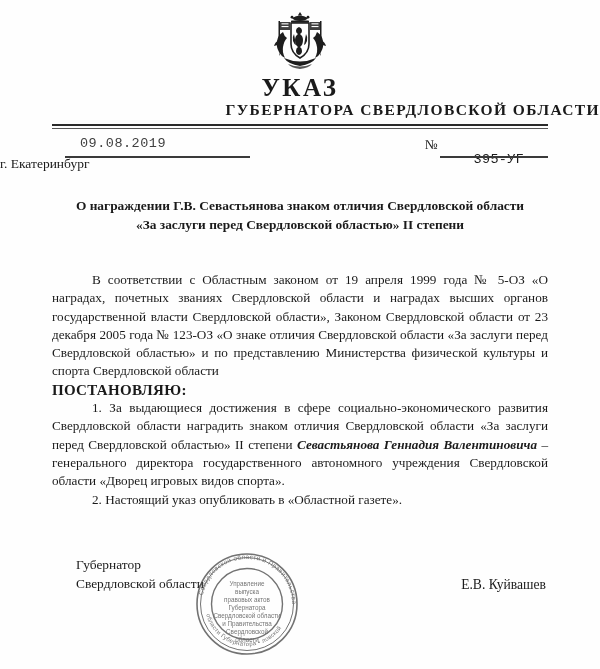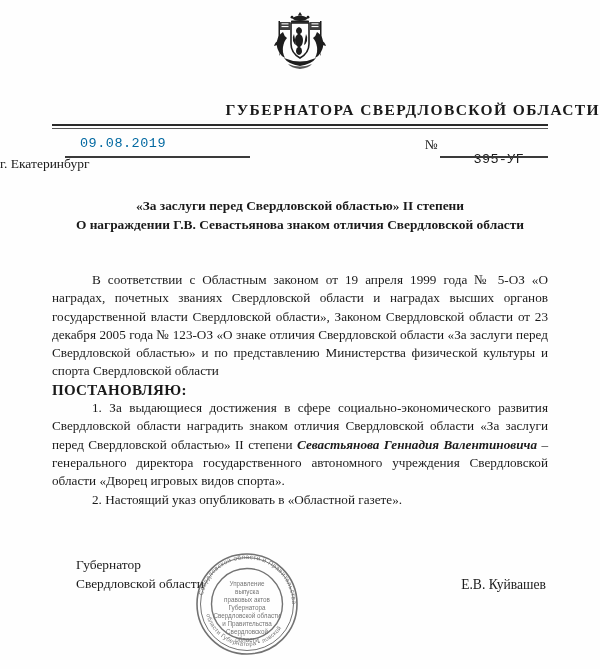--- a/index.html
+++ b/index.html
@@ -87,21 +87,21 @@
     width: 496px;
     height: 26px;
   }
   .meta-date {
     position: absolute;
     left: 28px;
     top: 0;
     font-family: "Liberation Mono", monospace;
     font-size: 13.5px;
     letter-spacing: 0.5px;
-    color: #0369a1;
+    color: #404040;
   }
   .meta-date-rule {
     position: absolute;
     left: 13px;
     top: 20px;
     width: 185px;
     height: 1.5px;
     background: #3a3a3a;
   }
   .meta-no-sym {
@@ -247,40 +247,41 @@
           <path d="M26 48 q16 7 32 0 q-4 6-16 8 q-12-2-16-8z"></path>
           <path d="M30 54 q12 5 24 0 q-3 4-12 5 q-9-1-12-5z" opacity="0.75"></path>
 
           <path d="M24 38 q-3 4-3 8 q2-3 4-5z" opacity="0.8"></path>
           <path d="M60 38 q3 4 3 8 q-2-3-4-5z" opacity="0.8"></path>
         </g>
       </svg>
     </span>
   </div>
 
+  <div class="title-main">УКАЗ</div>
   <div class="title-sub">ГУБЕРНАТОРА СВЕРДЛОВСКОЙ ОБЛАСТИ</div>
 
   <div class="rule-block">
     <div class="rule-thick"></div>
     <div class="rule-thin"></div>
   </div>
 
   <div class="meta-row">
     <span class="meta-date">09.08.2019</span>
     <span class="meta-date-rule"></span>
     <span class="meta-no-sym">№</span>
     <span class="meta-no-val">395-УГ</span>
     <span class="meta-no-rule"></span>
   </div>
 
   <div class="city">г. Екатеринбург</div>
 
   <div class="subject">
+    <div>О награждении Г.В. Севастьянова знаком отличия Свердловской области</div>
     <div>«За заслуги перед Свердловской областью» II степени</div>
-    <div>О награждении Г.В. Севастьянова знаком отличия Свердловской области</div>
   </div>
 
   <div class="body-text">
     <p class="p-indent">В соответствии с Областным законом от 19 апреля 1999 года № 5-ОЗ «О наградах, почетных званиях Свердловской области и наградах высших органов государственной власти Свердловской области», Законом Свердловской области от 23 декабря 2005 года № 123-ОЗ «О знаке отличия Свердловской области «За заслуги перед Свердловской областью» и по представлению Министерства физической культуры и спорта Свердловской области</p>
     <p class="decree-word">ПОСТАНОВЛЯЮ:</p>
     <p class="p-indent">
       <span>1. За выдающиеся достижения в сфере социально-экономического развития Свердловской области наградить знаком отличия Свердловской области «За заслуги перед Свердловской областью» II степени </span><span class="name-em">Севастьянова Геннадия Валентиновича</span><span> – генерального директора государственного автономного учреждения Свердловской области «Дворец игровых видов спорта».</span>
     </p>
     <p class="p-indent">2. Настоящий указ опубликовать в «Областной газете».</p>
   </div>

